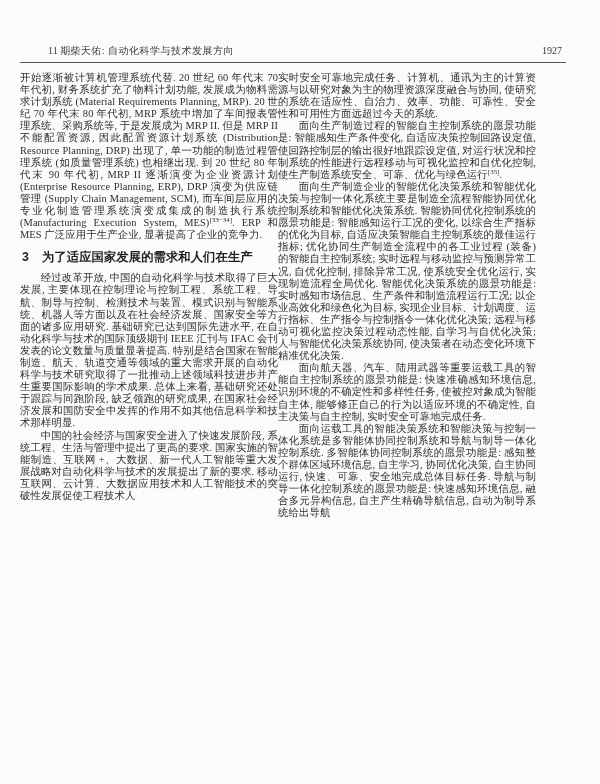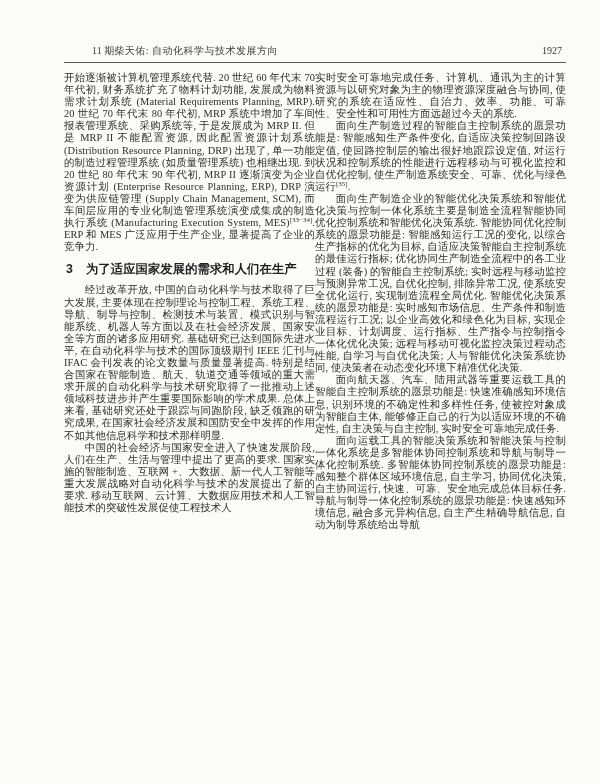--- a/index.html
+++ b/index.html
@@ -6,21 +6,21 @@
   body {
     width: 600px; height: 784px;
     background: #fbfbfa;
     font-family: "Liberation Serif", "DejaVu Serif", serif;
     color: #2b2b2b;
     overflow: hidden;
   }
   .page {
     box-sizing: border-box;
     width: 600px; height: 784px;
-    padding: 44px 34px 0 64px;
+    padding: 44px 34px 0 20px;
   }
   .running-header {
     display: flex;
     align-items: baseline;
     justify-content: space-between;
     font-size: 10px;
     color: #3a3a3a;
     padding: 0 2px 4px 2px;
     border-bottom: 1.2px solid #5a5a5a;
   }
@@ -72,21 +72,21 @@
     <span class="pageno">1927</span>
   </div>
   <div class="columns">
     <div class="col" id="col-left">
         <p>开始逐渐被计算机管理系统代替. 20 世纪 60 年代末 70 年代初, 财务系统扩充了物料计划功能, 发展成为物料需求计划系统 (Material Requirements Planning, MRP). 20 世纪 70 年代末 80 年代初, MRP 系统中增加了车间报表管理系统、采购系统等, 于是发展成为 MRP II. 但是 MRP II 不能配置资源, 因此配置资源计划系统 (Distribution Resource Planning, DRP) 出现了, 单一功能的制造过程管理系统 (如质量管理系统) 也相继出现. 到 20 世纪 80 年代末 90 年代初, MRP II 逐渐演变为企业资源计划 (Enterprise Resource Planning, ERP), DRP 演变为供应链管理 (Supply Chain Management, SCM), 而车间层应用的专业化制造管理系统演变成集成的制造执行系统 (Manufacturing Execution System, MES)<sup class="cite">[33−34]</sup>. ERP 和 MES 广泛应用于生产企业, 显著提高了企业的竞争力.</p>
         <div class="section-heading">
           <span class="num">3</span>
           <span class="ttl">为了适应国家发展的需求和人们在生产</span>
         </div>
         <p class="indent">经过改革开放, 中国的自动化科学与技术取得了巨大发展, 主要体现在控制理论与控制工程、系统工程、导航、制导与控制、检测技术与装置、模式识别与智能系统、机器人等方面以及在社会经济发展、国家安全等方面的诸多应用研究. 基础研究已达到国际先进水平, 在自动化科学与技术的国际顶级期刊 IEEE 汇刊与 IFAC 会刊发表的论文数量与质量显著提高. 特别是结合国家在智能制造、航天、轨道交通等领域的重大需求开展的自动化科学与技术研究取得了一批推动上述领域科技进步并产生重要国际影响的学术成果. 总体上来看, 基础研究还处于跟踪与同跑阶段, 缺乏领跑的研究成果, 在国家社会经济发展和国防安全中发挥的作用不如其他信息科学和技术那样明显.</p>
-        <p class="indent">中国的社会经济与国家安全进入了快速发展阶段, 人们在生产、生活与管理中提出了更高的要求. 国家实施的智能制造、互联网 +、大数据、新一代人工智能等重大发展战略对自动化科学与技术的发展提出了新的要求. 移动互联网、云计算、大数据应用技术和人工智能技术的突破性发展促使工程技术人</p>
+        <p class="indent">中国的社会经济与国家安全进入了快速发展阶段, 系统工程、生活与管理中提出了更高的要求. 国家实施的智能制造、互联网 +、大数据、新一代人工智能等重大发展战略对自动化科学与技术的发展提出了新的要求. 移动互联网、云计算、大数据应用技术和人工智能技术的突破性发展促使工程技术人</p>
       </div>
     <div class="col" id="col-right">
         <p>实时安全可靠地完成任务、计算机、通讯为主的计算资源与以研究对象为主的物理资源深度融合与协同, 使研究的系统在适应性、自治力、效率、功能、可靠性、安全性和可用性方面远超过今天的系统.</p>
         <p class="indent">面向生产制造过程的智能自主控制系统的愿景功能是: 智能感知生产条件变化, 自适应决策控制回路设定值, 使回路控制层的输出很好地跟踪设定值, 对运行状况和控制系统的性能进行远程移动与可视化监控和自优化控制, 使生产制造系统安全、可靠、优化与绿色运行<sup class="cite">[35]</sup>.</p>
         <p class="indent">面向生产制造企业的智能优化决策系统和智能优化决策与控制一体化系统主要是制造全流程智能协同优化控制系统和智能优化决策系统. 智能协同优化控制系统的愿景功能是: 智能感知运行工况的变化, 以综合生产指标的优化为目标, 自适应决策智能自主控制系统的最佳运行指标; 优化协同生产制造全流程中的各工业过程 (装备) 的智能自主控制系统; 实时远程与移动监控与预测异常工况, 自优化控制, 排除异常工况, 使系统安全优化运行, 实现制造流程全局优化. 智能优化决策系统的愿景功能是: 实时感知市场信息、生产条件和制造流程运行工况; 以企业高效化和绿色化为目标, 实现企业目标、计划调度、运行指标、生产指令与控制指令一体化优化决策; 远程与移动可视化监控决策过程动态性能, 自学习与自优化决策; 人与智能优化决策系统协同, 使决策者在动态变化环境下精准优化决策.</p>
         <p class="indent">面向航天器、汽车、陆用武器等重要运载工具的智能自主控制系统的愿景功能是: 快速准确感知环境信息, 识别环境的不确定性和多样性任务, 使被控对象成为智能自主体, 能够修正自己的行为以适应环境的不确定性, 自主决策与自主控制, 实时安全可靠地完成任务.</p>
         <p class="indent">面向运载工具的智能决策系统和智能决策与控制一体化系统是多智能体协同控制系统和导航与制导一体化控制系统. 多智能体协同控制系统的愿景功能是: 感知整个群体区域环境信息, 自主学习, 协同优化决策, 自主协同运行, 快速、可靠、安全地完成总体目标任务. 导航与制导一体化控制系统的愿景功能是: 快速感知环境信息, 融合多元异构信息, 自主产生精确导航信息, 自动为制导系统给出导航</p>
       </div>
   </div>
 </div>

